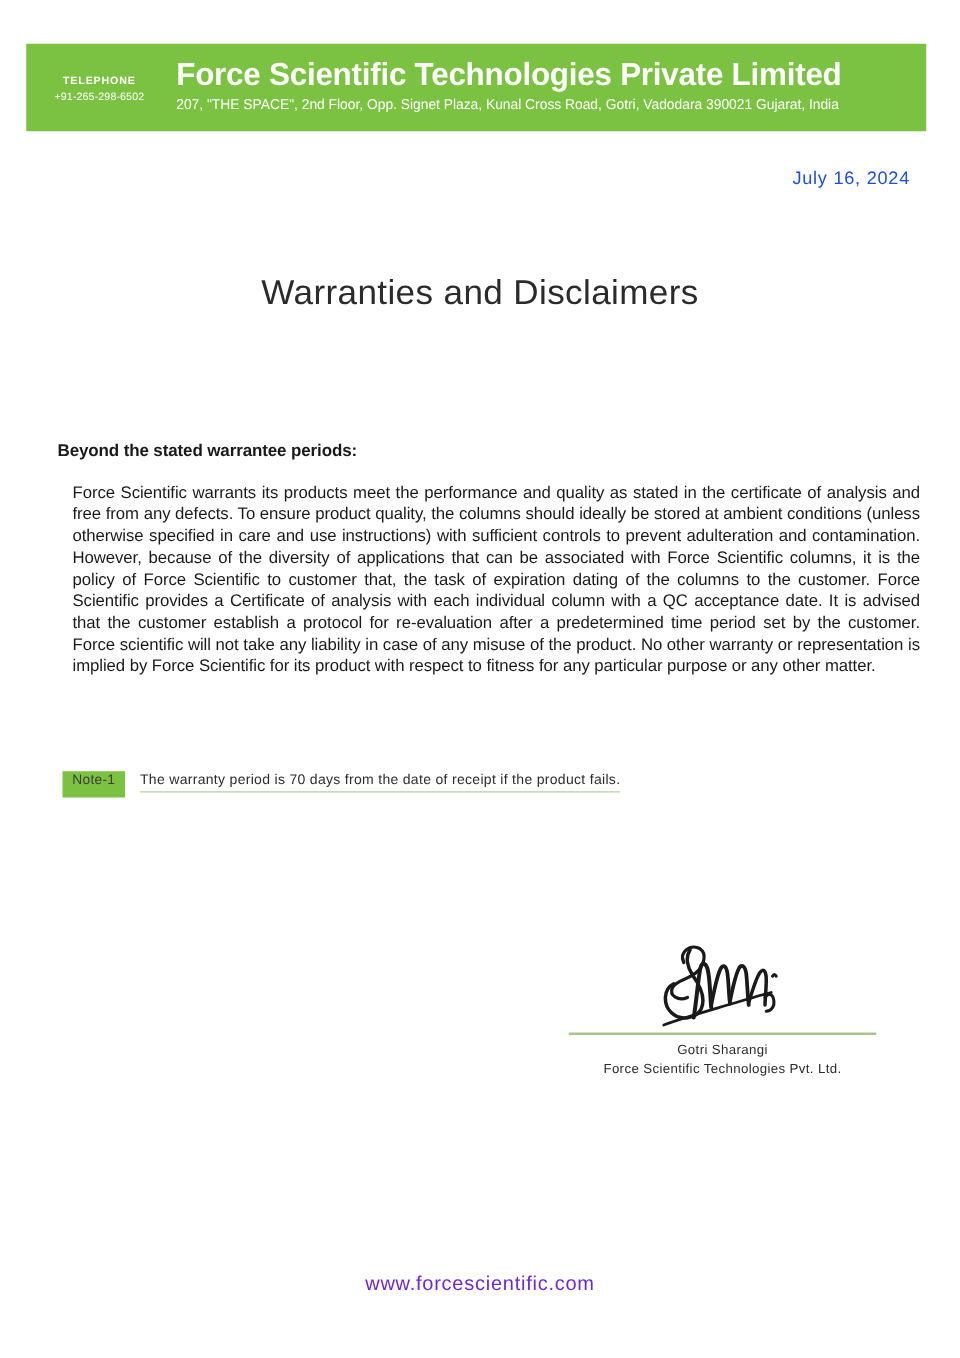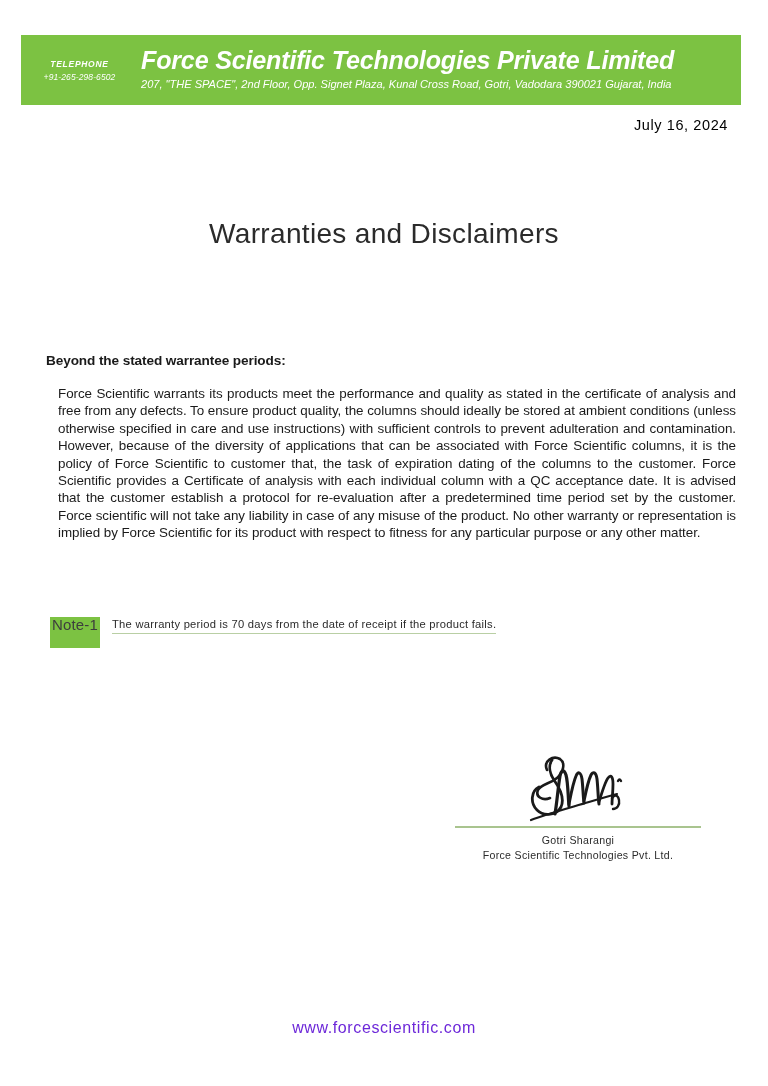--- a/index.html
+++ b/index.html
@@ -28,21 +28,20 @@
   .header-band {
     position: absolute;
     left: 21px;
     top: 35px;
     width: 720px;
     height: 70px;
     background: #7cc242;
     display: flex;
     align-items: center;
     box-sizing: border-box;
-    font-style: italic;
   }
   .header-phone {
     width: 117px;
     flex: 0 0 117px;
     text-align: center;
     color: #ffffff;
     padding-top: 2px;
   }
   .header-phone-label {
     font-size: 8.5px;
@@ -78,25 +77,25 @@
     margin-top: 1px;
     white-space: nowrap;
     transform: scaleX(0.97);
     transform-origin: left center;
   }
 
   
   .doc-date {
     position: absolute;
     right: 40px;
-    top: 117px;
+    top: 135px;
     font-family: "Liberation Sans", sans-serif;
     font-size: 14.5px;
     letter-spacing: 0.6px;
-    color: #000000;
+    color: #1d4ed8;
   }
 
   
   .doc-title {
     position: absolute;
     left: 0;
     right: 0;
     top: 218px;
     text-align: center;
     font-size: 27.5px;
@@ -132,24 +131,24 @@
   
   .note-row {
     position: absolute;
     left: 50px;
     top: 617px;
     display: flex;
     align-items: flex-start;
   }
   .note-badge {
     width: 50px;
-    height: 31px;
+    height: 21px;
     background: #7cc242;
     color: #3d3d3d;
-    font-size: 15px;
+    font-size: 11px;
     line-height: 15px;
     text-align: center;
     letter-spacing: 0.2px;
     flex: 0 0 50px;
   }
   .note-text {
     margin-left: 12px;
     font-size: 11.2px;
     line-height: 15px;
     color: #2b2b2b;

